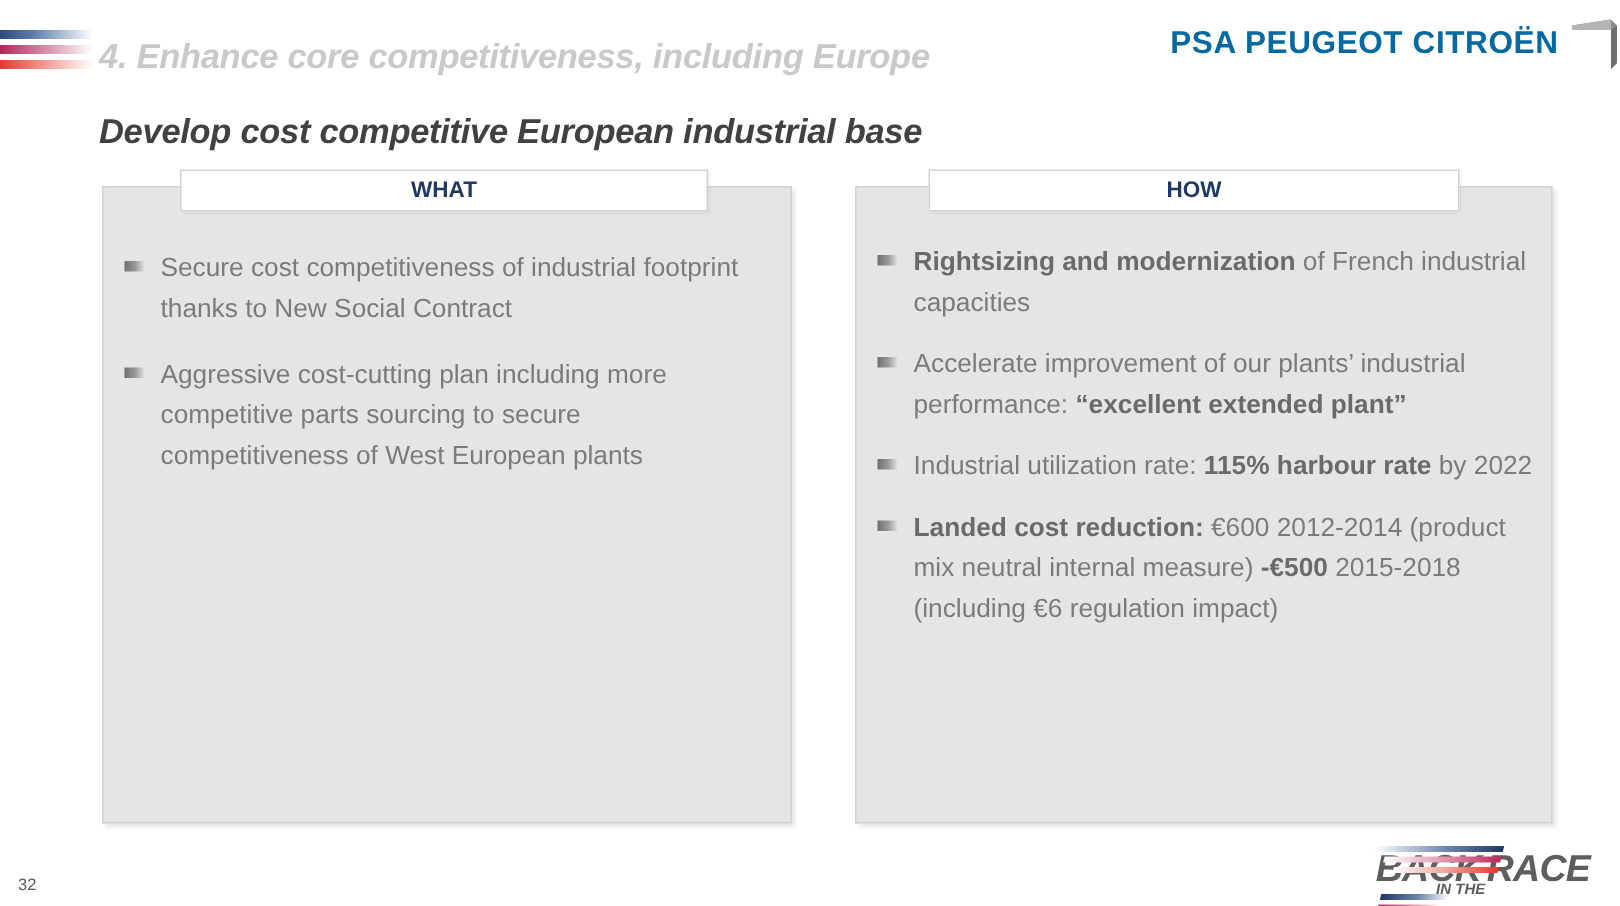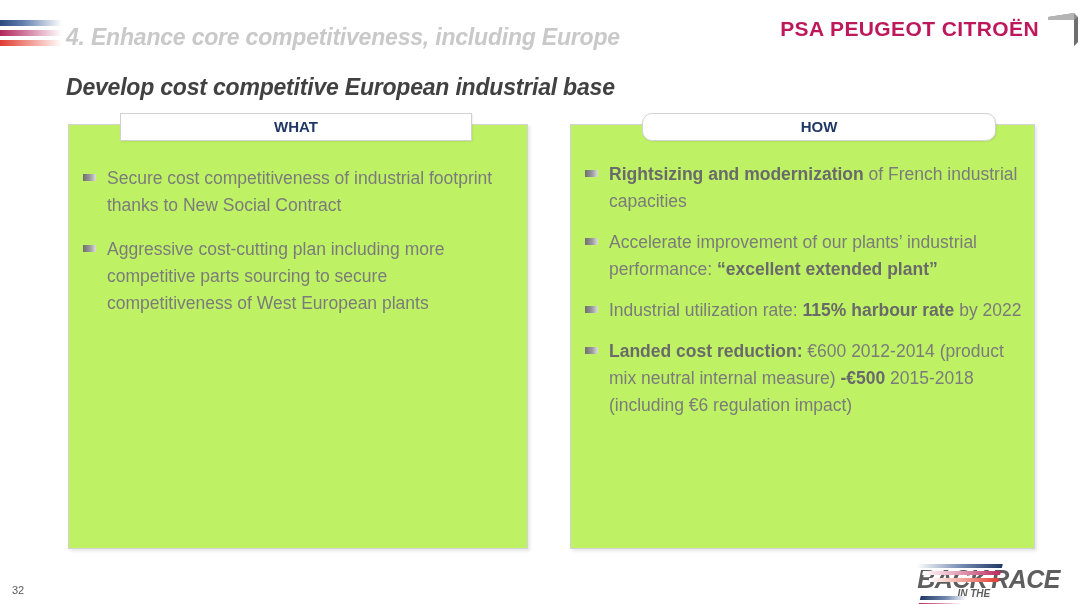--- a/index.html
+++ b/index.html
@@ -71,36 +71,36 @@
     position: absolute;
     right: 0px;
     top: 12px;
     height: 34px;
     display: flex;
     align-items: center;
   }
   .psa-text {
     font-size: 21px;
     font-weight: bold;
-    color: #be185d;
+    color: #0369a1;
     letter-spacing: 0.4px;
     white-space: nowrap;
   }
   .psa-mark {
     margin-left: 5px;
     width: 36px;
     height: 36px;
     position: relative;
   }
 
   
   .panel {
     position: absolute;
     border: 1px solid #d2d2d2;
-    background: #bef264;
+    background: #e5e5e5;
     box-shadow: 2px 2px 3px rgba(0,0,0,0.10);
   }
   .panel-what {
     left: 68px;
     top: 124px;
     width: 458px;
     height: 423px;
   }
   .panel-how {
     left: 570px;
@@ -119,23 +119,22 @@
     color: #1f3864;
     line-height: 26px;
     height: 26px;
     box-shadow: 1px 1px 2px rgba(0,0,0,0.07);
   }
   .panel-what .panel-label {
     left: 51px;
     width: 350px;
   }
   .panel-how .panel-label {
-    left: 71px;
+    left: 48px;
     width: 352px;
-    border-radius: 10px;
   }
 
   .bullet-list {
     position: absolute;
     left: 0;
     top: 30px;
     width: 100%;
     padding: 0;
     margin: 0;
     list-style: none;

